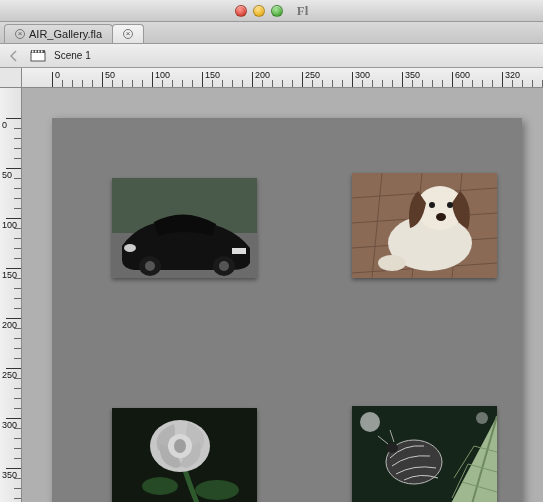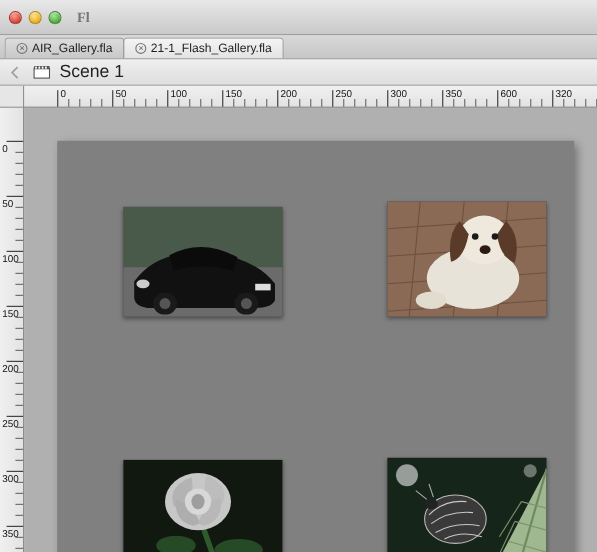--- a/index.html
+++ b/index.html
@@ -7,27 +7,28 @@
     font-family: "Lucida Grande", "Helvetica Neue", Arial, sans-serif;
     font-size: 11px;
     background: #d4d4d4;
     width: 543px;
     height: 502px;
     overflow: hidden;
     user-select: none;
   }
   
   .titlebar {
-    height: 32px;
+    height: 22px;
     background: linear-gradient(#e8e8e8, #c9c9c9);
     border-bottom: 1px solid #9a9a9a;
     display: flex;
     align-items: center;
     padding: 0 8px;
     gap: 6px;
+    justify-content: center;
   }
   .traffic { display:flex; gap:6px; align-items:center; }
   .traffic-dot {
     width: 12px; height:12px; border-radius:50%;
     border:1px solid rgba(0,0,0,.25);
     box-shadow: inset 0 1px 1px rgba(255,255,255,.5);
   }
   .tl-close { background: radial-gradient(circle at 40% 35%, #ff9a90, #d64338 70%); }
   .tl-min   { background: radial-gradient(circle at 40% 35%, #ffe08a, #e6b01f 70%); }
   .tl-zoom  { background: radial-gradient(circle at 40% 35%, #a8e79a, #4faa3d 70%); }
@@ -80,21 +81,21 @@
     gap:8px;
     padding-left:6px;
   }
   .back-arrow {
     width:16px; height:16px;
     display:flex; align-items:center; justify-content:center;
     opacity:.4;
   }
   .back-arrow svg { width:12px; height:12px; }
   .scene-icon { width:16px; height:14px; }
-  .scene-label { font-size:16px; color:#222; }
+  .scene-label { font-size:10px; color:#222; }
 
   
   .workspace {
     position: relative;
     height: calc(502px - 22px - 22px - 24px);
     background: #b9b9b9;
   }
   .ruler-h {
     position:absolute; left:22px; top:0; right:0; height:20px;
     background: linear-gradient(#f0f0f0,#e3e3e3);
@@ -152,21 +153,20 @@
   <div class="app-icon">Fl</div>
 </div>
 
 <div class="tabstrip">
   <div class="tab inactive">
     <span class="tab-close">×</span>
     <span>AIR_Gallery.fla</span>
   </div>
   <div class="tab active">
     <span class="tab-close">×</span>
-    <span>21-1_Flash_Gallery.fla</span>
   </div>
 </div>
 
 <div class="scenebar">
   <div class="back-arrow">
     <svg viewBox="0 0 12 12">
         <path d="M8 1 L3 6 L8 11" fill="none" stroke="#333" stroke-width="1.5"></path>
       </svg>
   </div>
   <svg class="scene-icon" viewBox="0 0 16 14">

